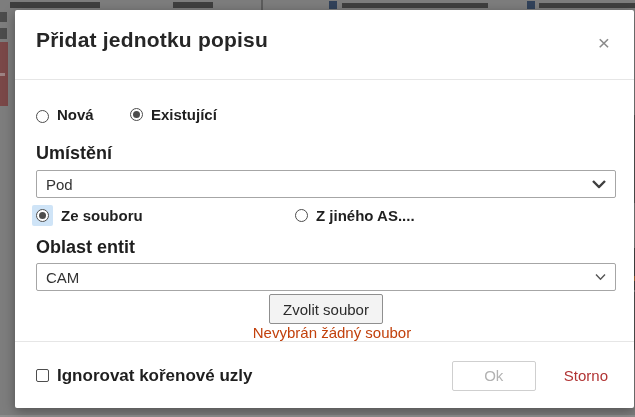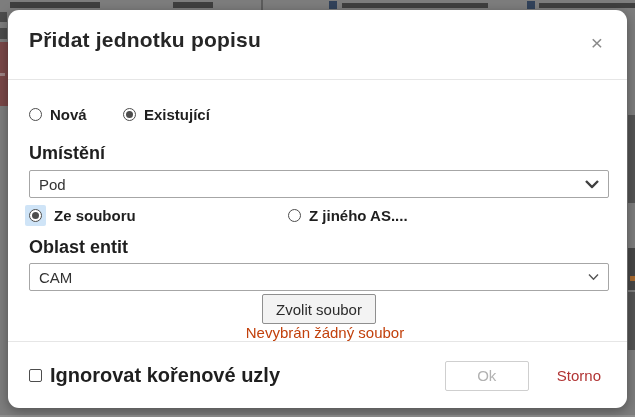--- a/index.html
+++ b/index.html
@@ -20,24 +20,24 @@
   .frag.redbar { background: #7a4848; }
   .frag.reddash { background: #9d8383; }
   .frag.rdark { background: #545454; }
   .frag.rdarker { background: #464646; }
   .frag.orange { background: #a96a2f; }
   .frag.lightline { background: #8d8d8d; }
 
   
   .modal {
     position: absolute;
-    left: 8px; top: 10px;
+    left: 15px; top: 10px;
     width: 619px; height: 398px;
     background: #ffffff;
-    border-radius: 11px;
+    border-radius: 2px;
     box-shadow: 0 3px 12px rgba(0,0,0,0.35);
     display: flex;
     flex-direction: column;
   }
   .modal-header {
     position: relative;
     height: 70px;
     flex: 0 0 auto;
     border-bottom: 1px solid #e6e6e6;
     padding: 18px 20px 0 21px;
@@ -96,21 +96,21 @@
     background: #4d4d4d;
   }
   .focus-ring {
     display: inline-flex;
     padding: 4px;
     margin: -4px 0 -4px -4px;
     background: #cfe4f7;
     border-radius: 2px;
   }
   .radio-item .rlabel { margin-left: 8px; font-size: 15px; font-weight: 700; color: #1f1f1f; }
-  .w-mode { width: 94px; }
+  .w-mode { width: 94px; align-items: flex-end; }
   .w-source { width: 259px; }
 
   .field-label { margin-bottom: 6px; }
   .label-entity { margin-top: 13px; margin-bottom: 5px; }
 
   .select {
     position: relative;
     width: 580px; height: 28px;
     border: 1px solid #a6a6a6;
     border-radius: 2px;
@@ -138,21 +138,21 @@
   .file-status { margin-left: 12px; font-size: 15px; color: #c2410c; }
 
   .checkbox-item { display: flex; align-items: center; cursor: pointer; }
   .checkbox-item .checkbox {
     width: 13px; height: 13px;
     border: 1px solid #4d4d4d;
     border-radius: 2px;
     background: #fff;
     flex: 0 0 auto;
   }
-  .checkbox-item .clabel { margin-left: 8px; font-size: 20px; font-weight: 700; color: #1f1f1f; }
+  .checkbox-item .clabel { margin-left: 8px; font-size: 17px; font-weight: 700; color: #1f1f1f; }
 
   .footer-actions { display: flex; align-items: center; }
   .ok-btn {
     width: 84px; height: 30px;
     background: #fff;
     border: 1px solid #cfcfcf;
     border-radius: 2px;
     color: #b2b2b2;
     font-family: "Liberation Sans", sans-serif;
     font-size: 15px;

